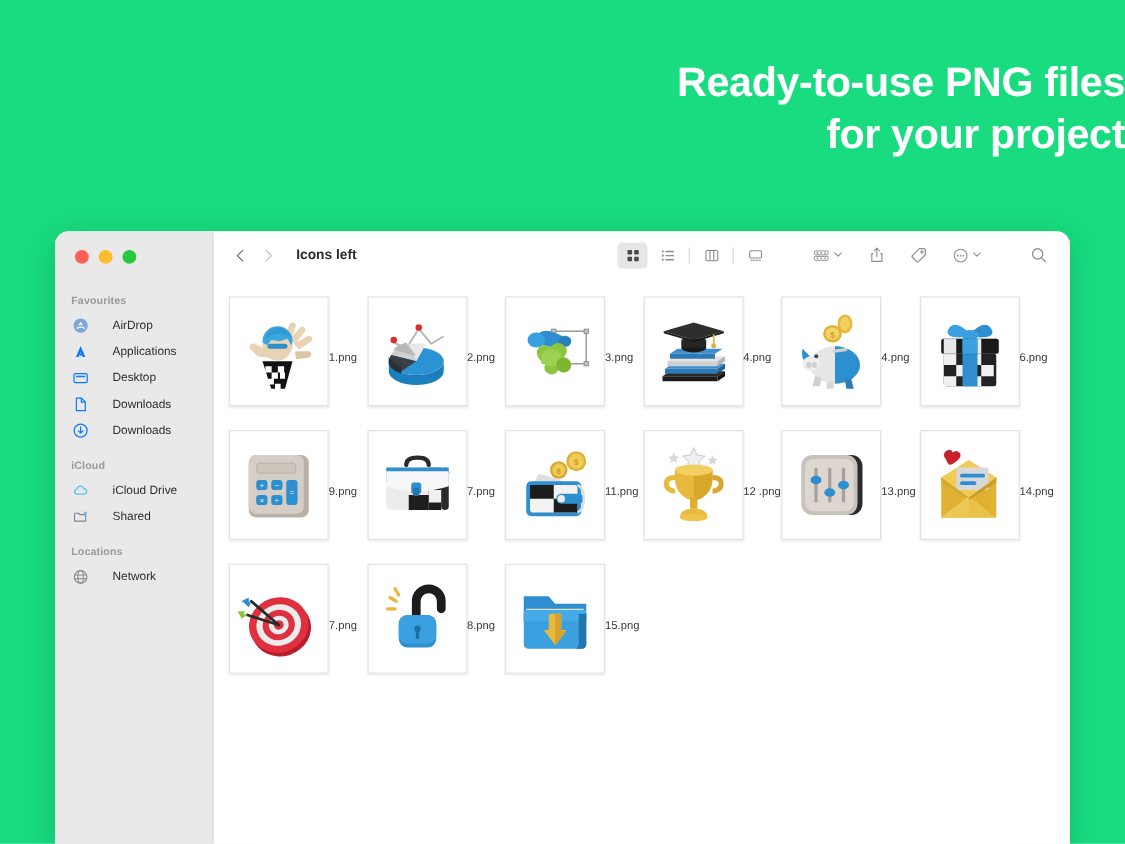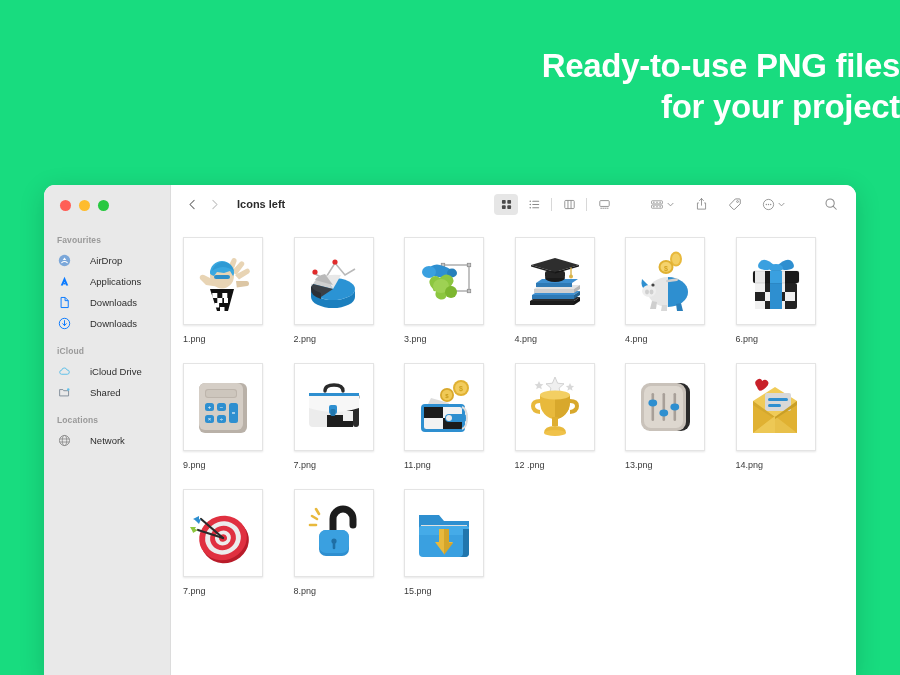--- a/index.html
+++ b/index.html
@@ -148,21 +148,22 @@
     padding: 14px 10px 0 12px;
     overflow: hidden;
   }
   .grid {
     display: grid;
     grid-template-columns: repeat(6, 1fr);
     row-gap: 19px;
   }
   .cell {
     display: flex;
-    flex-direction: column;
+    flex-direction: row;
+    align-items: center;
   }
   .thumb {
     width: 80px; height: 88px;
     background: #ffffff;
     border: 1px solid #e4e4e4;
     box-shadow: 0 1px 2px rgba(0,0,0,0.10);
     display: flex;
     align-items: center;
     justify-content: center;
     padding: 5px;
@@ -209,20 +210,29 @@
     <div class="sb-item">
       <span class="sb-ico">
         <svg width="13" height="13" viewBox="0 0 16 16">
             <path d="M8 2.2 12.6 13H9.9L8 8.2 6.1 13H3.4z" fill="#0a7aff"></path>
             <circle cx="8" cy="10.6" r="1.2" fill="#0a7aff"></circle>
           </svg>
       </span>
       <span>Applications</span>
     </div>
 
+    <div class="sb-item">
+      <span class="sb-ico">
+        <svg width="13" height="13" viewBox="0 0 16 16">
+            <rect x="1.5" y="3.5" width="13" height="9" rx="1.4" stroke="#0a7aff" stroke-width="1.2" fill="none"></rect>
+            <rect x="3.4" y="5.6" width="9.2" height="1.5" fill="#0a7aff"></rect>
+          </svg>
+      </span>
+      <span>Desktop</span>
+    </div>
 
     <div class="sb-item">
       <span class="sb-ico">
         <svg width="13" height="13" viewBox="0 0 16 16">
             <path d="M3.8 1.8h5L12.6 5.6v8.6H3.8z" stroke="#0a7aff" stroke-width="1.2" fill="none" stroke-linejoin="round"></path>
             <path d="M8.7 1.9v3.8h3.8" stroke="#0a7aff" stroke-width="1.2" fill="none"></path>
           </svg>
       </span>
       <span>Downloads</span>
     </div>

